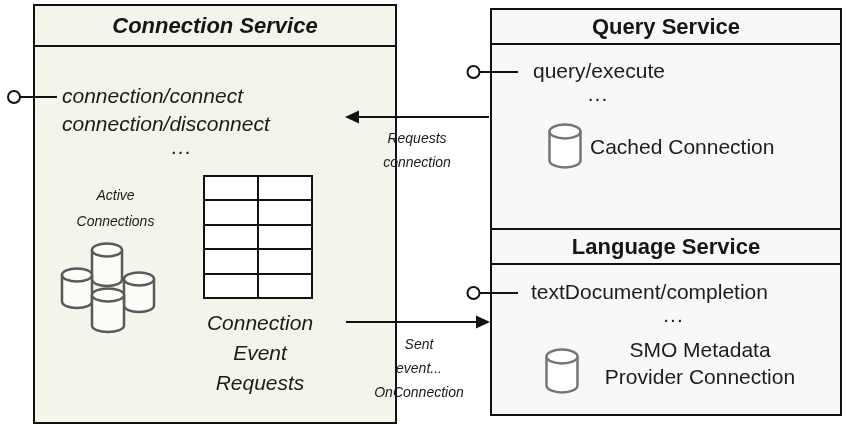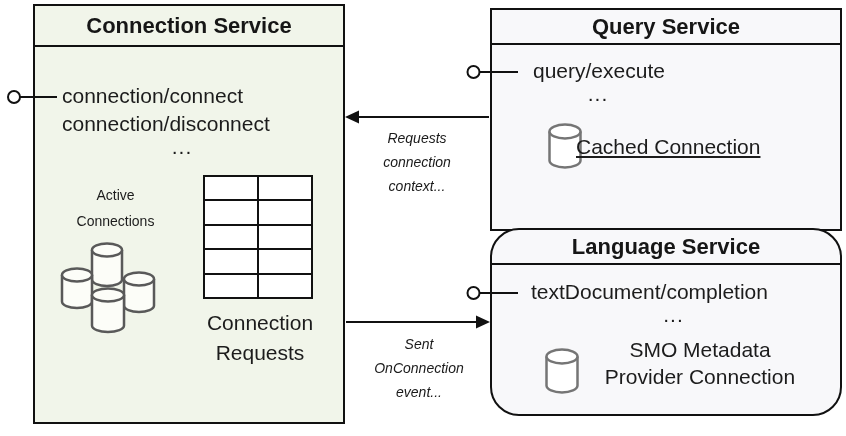--- a/index.html
+++ b/index.html
@@ -28,30 +28,31 @@
     border:2px solid var(--line);
   }
   .box-header{
     width:100%;
     display:flex;align-items:center;justify-content:center;
     border-bottom:2px solid var(--line);
     font-weight:bold;font-size:22px;
     color:#161616;
   }
   .conn{
-    left:33px;top:4px;width:312px;height:420px;
+    left:33px;top:4px;width:364px;height:420px;
     background:var(--connection-fill);
+    font-style:italic;
   }
   .conn .box-header{height:41px;}
   .svc{
     left:490px;width:352px;
     background:var(--service-fill);
   }
   .query{top:8px;height:223px;}
-  .lang{top:228px;height:188px;border-radius:29px;}
+  .lang{top:228px;height:188px;}
   .svc .box-header{height:35px;}
   .methods{
     position:absolute;
     font-size:21px;line-height:28px;
     white-space:nowrap;
   }
   .conn-methods{left:27px;top:76px;width:240px;}
   .query-methods{left:41px;top:47px;width:130px;}
   .lang-methods{left:39px;top:48px;width:285px;}
   .ellipsis-line{
@@ -76,21 +77,21 @@
   .cb-label{
     position:absolute;left:155px;top:302px;width:140px;
     text-align:center;font-size:21px;line-height:30px;
   }
   .db-row-icon{position:absolute;}
   .query-db{left:56px;top:113px;}
   .lang-db{left:53px;top:118px;}
   .db-row-label{
     position:absolute;font-size:21px;white-space:nowrap;
   }
-  .cached-label{left:84px;top:125px;text-decoration:underline;}
+  .cached-label{left:98px;top:125px;}
   .smo-label{
     left:88px;top:106px;width:240px;
     text-align:center;line-height:27px;white-space:normal;
   }
   .flow-label{
     position:absolute;
     font-style:italic;font-size:14px;line-height:24px;
     text-align:center;color:#1a1a1a;
   }
   .requests-label{left:352px;top:126px;width:130px;}
@@ -152,20 +153,21 @@
       <div class="cell"></div>
       <div class="cell"></div>
       <div class="cell"></div>
       <div class="cell"></div>
       <div class="cell"></div>
       <div class="cell"></div>
       <div class="cell"></div>
     </div>
     <div class="cb-label">
       <div>Connection</div>
+      <div>Event</div>
       <div>Requests</div>
     </div>
   </section>
 
   <section class="box svc query">
     <header class="box-header">
       <span>Query Service</span>
     </header>
     <div class="methods query-methods">
       <div>query/execute</div>
@@ -192,26 +194,25 @@
     </svg>
     <div class="db-row-label smo-label">
       <div>SMO Metadata</div>
       <div>Provider Connection</div>
     </div>
   </section>
 
   <div class="flow-label requests-label">
     <div>Requests</div>
     <div>connection</div>
-    <div>context...</div>
   </div>
   <div class="flow-label sent-label">
     <div>Sent</div>
+    <div>event...</div>
     <div>OnConnection</div>
-    <div>event...</div>
   </div>
 
   <svg class="overlay" width="846" height="436" viewBox="0 0 846 436">
 
     <g>
       <line x1="20" y1="97" x2="57" y2="97"></line>
       <circle cx="14" cy="97" r="6"></circle>
     </g>
 
     <g>

